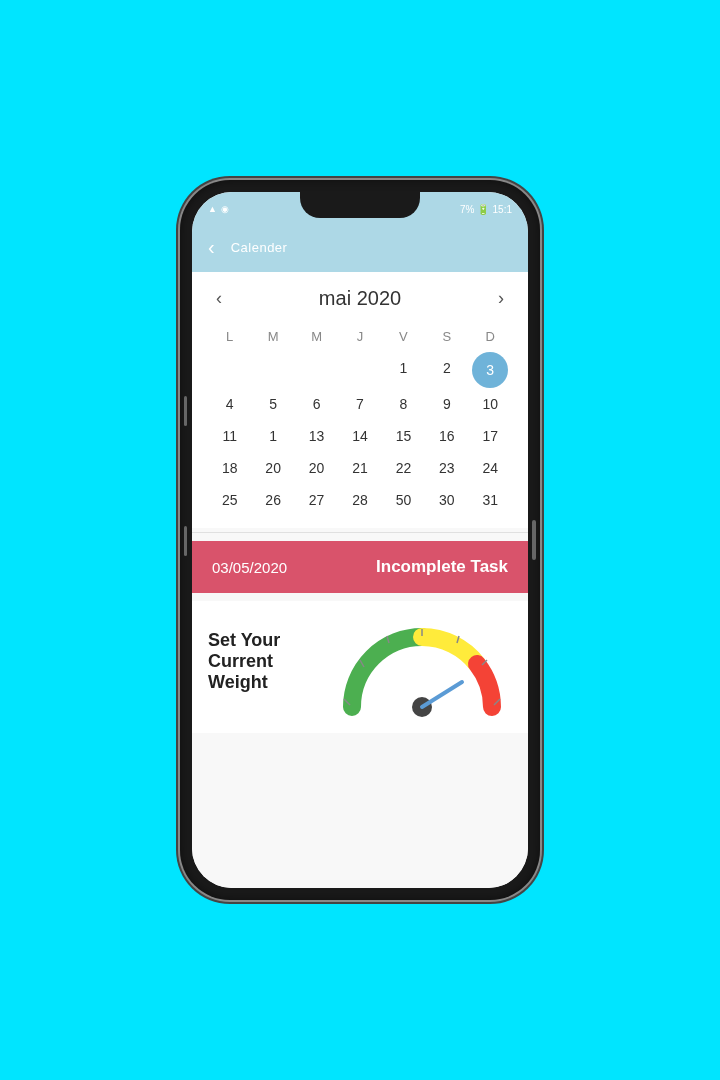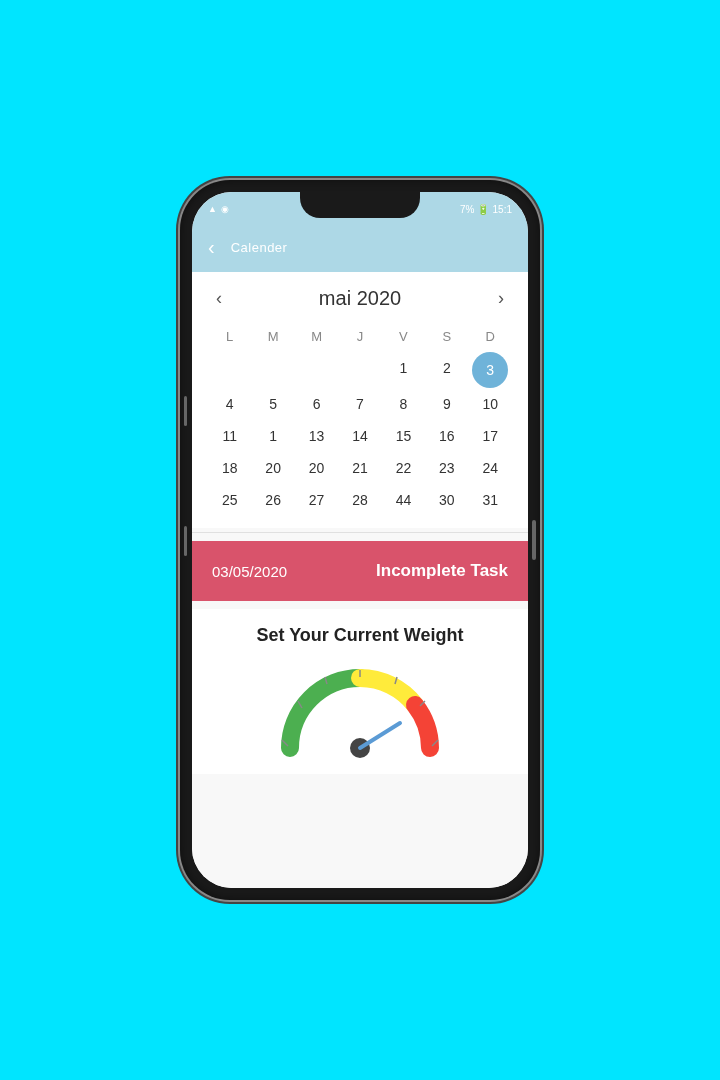--- a/index.html
+++ b/index.html
@@ -188,21 +188,21 @@
       background: #e0e0e0;
       margin: 0;
     }
 
     
     .task-bar {
       background: #d9536b;
       display: flex;
       align-items: center;
       padding: 0 20px;
-      height: 60px;
+      height: 52px;
       margin: 8px 0;
     }
 
     .task-date {
       color: #fff;
       font-size: 15px;
       font-weight: 500;
       flex: 1;
     }
 
@@ -211,21 +211,21 @@
       font-size: 17px;
       font-weight: 600;
       text-align: center;
     }
 
     
     .weight-section {
       background: #fff;
       padding: 16px;
       display: flex;
-      flex-direction: column;
+      flex-direction: row;
       align-items: center;
     }
 
     .weight-title {
       font-size: 18px;
       font-weight: 700;
       color: #222;
       margin-bottom: 12px;
     }
 
@@ -350,21 +350,21 @@
             <div class="calendar-day">20</div>
             <div class="calendar-day">21</div>
             <div class="calendar-day">22</div>
             <div class="calendar-day">23</div>
             <div class="calendar-day">24</div>
 
             <div class="calendar-day">25</div>
             <div class="calendar-day">26</div>
             <div class="calendar-day">27</div>
             <div class="calendar-day">28</div>
-            <div class="calendar-day">44</div>
+            <div class="calendar-day">50</div>
             <div class="calendar-day">30</div>
             <div class="calendar-day">31</div>
           </div>
         </div>
       </div>
 
       <div class="divider"></div>
 
       <div class="task-bar">
         <span class="task-date">03/05/2020</span>

